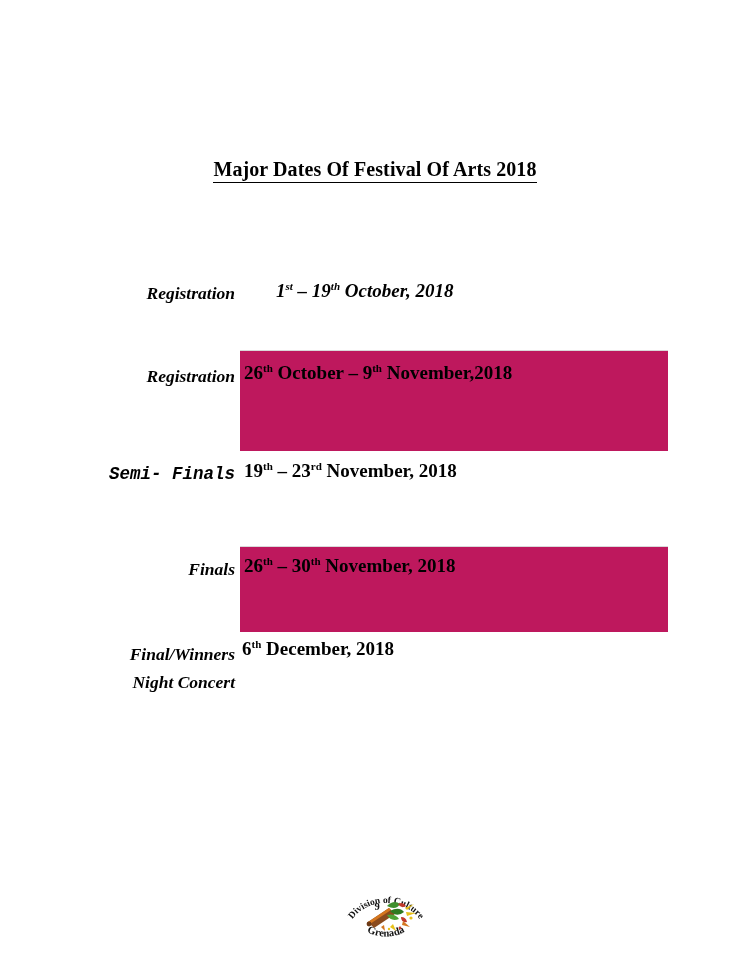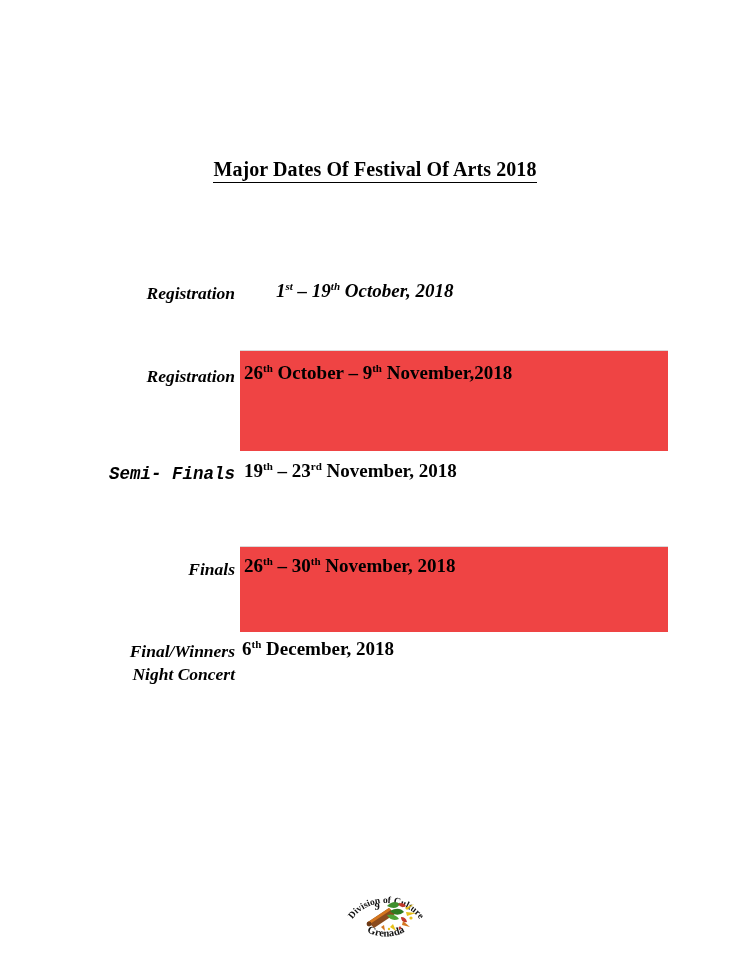--- a/index.html
+++ b/index.html
@@ -91,39 +91,39 @@
     padding-top: 12px;
     font-family: Liberation Serif, serif;
   }
   tr.r-registration .col-label .ltext {
     display: block;
     padding-top: 14px;
   }
 
   
   tr.shaded .col-date {
-    background: #ef4444;
+    background: #be185d;
     border-top: 1px solid #d9d9d9;
   }
 
   tr.r-preliminaries .col-date { height: 100px; }
   tr.r-preliminaries .col-date .dtext { padding-left: 4px; padding-top: 11px; }
   tr.r-preliminaries .col-label .ltext { display:block; padding-top: 14px; }
 
   tr.r-semifinals .col-date { height: 95px; margin-left: 20px; }
   tr.r-semifinals .col-date .dtext { padding-left: 4px; padding-top: 9px; }
   tr.r-semifinals .col-label .ltext { display:block; padding-top: 12px; font-family: Liberation Mono, monospace; }
 
   tr.r-finals .col-date { height: 85px; }
   tr.r-finals .col-date .dtext { padding-left: 4px; padding-top: 8px; }
   tr.r-finals .col-label .ltext { display:block; padding-top: 11px; }
 
   tr.r-winners .col-date { height: 78px; }
   tr.r-winners .col-date .dtext { padding-left: 2px; padding-top: 6px; }
-  tr.r-winners .col-label .ltext { display:block; padding-top: 8px; line-height: 23px; white-space: normal; }
+  tr.r-winners .col-label .ltext { display:block; padding-top: 8px; line-height: 28px; white-space: normal; }
 
   sup {
     font-size: 0.58em;
     vertical-align: super;
     line-height: 0;
   }
 
   
   .logo {
     position: absolute;

